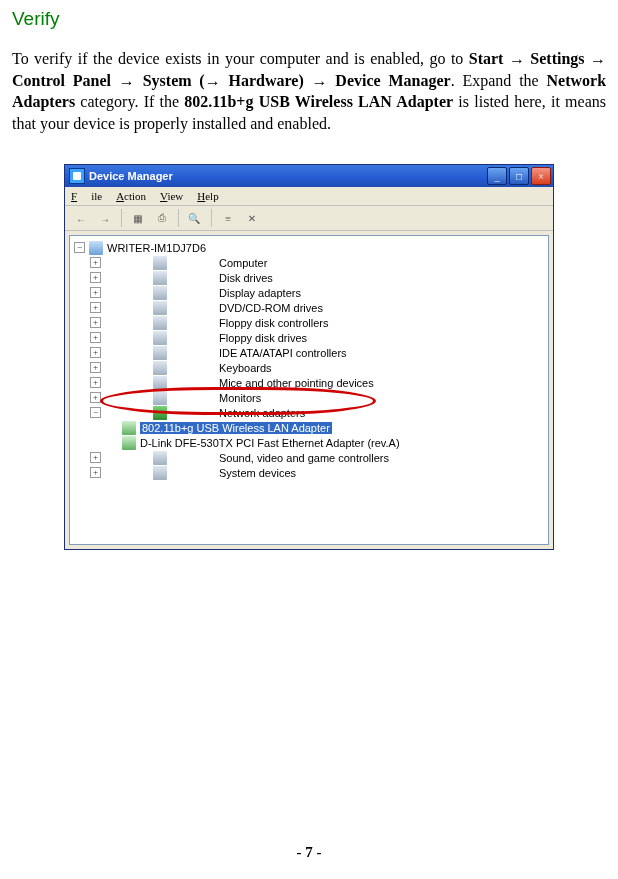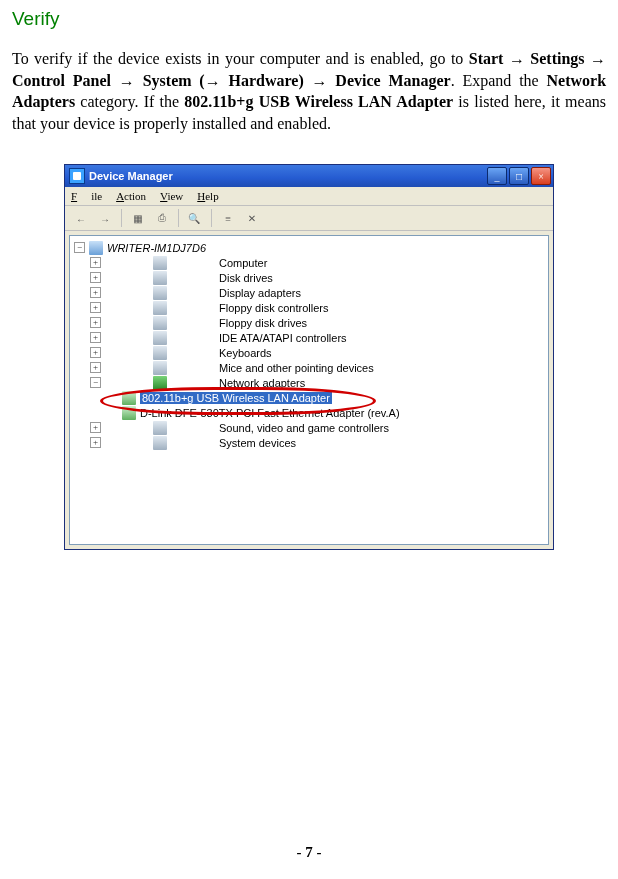--- a/index.html
+++ b/index.html
@@ -124,21 +124,21 @@
     display:flex;align-items:center;justify-content:center;
     font:9px/1 Tahoma;color:#333;margin-right:4px;
   }
   .pm.minus::before{content:"−";}
   .pm.plus::before{content:"+";}
   .tico { width:14px;height:14px;margin-right:4px;display:inline-block; }
   .ic-pc{background:linear-gradient(#c8e0f8,#6aa0d8);border-radius:1px;}
   .ic-dev{background:linear-gradient(#e0e8f0,#a0b0c0);border-radius:1px;}
   .ic-net{background:linear-gradient(#7ad47a,#2a8a2a);border-radius:1px;}
   .ic-nic{background:linear-gradient(#d0f0d0,#60b060);border-radius:1px;}
-  .lv0{padding-left:0;font-style:italic;}
+  .lv0{padding-left:0;}
   .lv1{padding-left:16px;gap:48px;}
   .lv2{padding-left:48px;}
   .sel {
     background:#316ac5;color:#fff;padding:0 2px;
   }
 
   .circle-highlight{
     position:absolute;
     left:30px; top:151px;
     width:270px; height:22px;
@@ -211,20 +211,25 @@
           <span>Disk drives</span>
         </div>
       <div class="node lv1">
           <span class="pm plus"></span>
           <span class="tico ic-dev"></span>
           <span>Display adapters</span>
         </div>
       <div class="node lv1">
           <span class="pm plus"></span>
           <span class="tico ic-dev"></span>
+          <span>DVD/CD-ROM drives</span>
+        </div>
+      <div class="node lv1">
+          <span class="pm plus"></span>
+          <span class="tico ic-dev"></span>
           <span>Floppy disk controllers</span>
         </div>
       <div class="node lv1">
           <span class="pm plus"></span>
           <span class="tico ic-dev"></span>
           <span>Floppy disk drives</span>
         </div>
       <div class="node lv1">
           <span class="pm plus"></span>
           <span class="tico ic-dev"></span>
@@ -232,20 +237,25 @@
         </div>
       <div class="node lv1">
           <span class="pm plus"></span>
           <span class="tico ic-dev"></span>
           <span>Keyboards</span>
         </div>
       <div class="node lv1">
           <span class="pm plus"></span>
           <span class="tico ic-dev"></span>
           <span>Mice and other pointing devices</span>
+        </div>
+      <div class="node lv1">
+          <span class="pm plus"></span>
+          <span class="tico ic-dev"></span>
+          <span>Monitors</span>
         </div>
 
       <div class="node lv1">
           <span class="pm minus"></span>
           <span class="tico ic-net"></span>
           <span>Network adapters</span>
         </div>
       <div class="node lv2">
           <span class="tico ic-nic"></span>
           <span class="sel">802.11b+g USB Wireless LAN Adapter</span>

